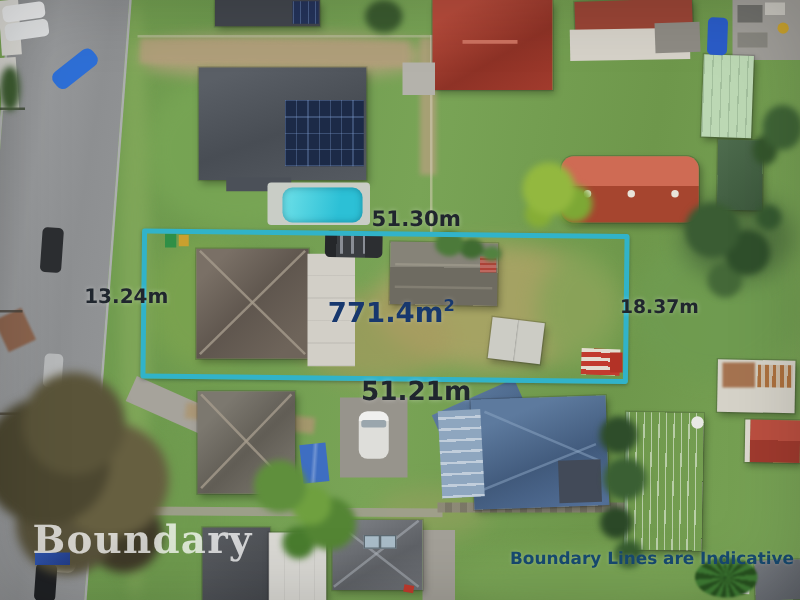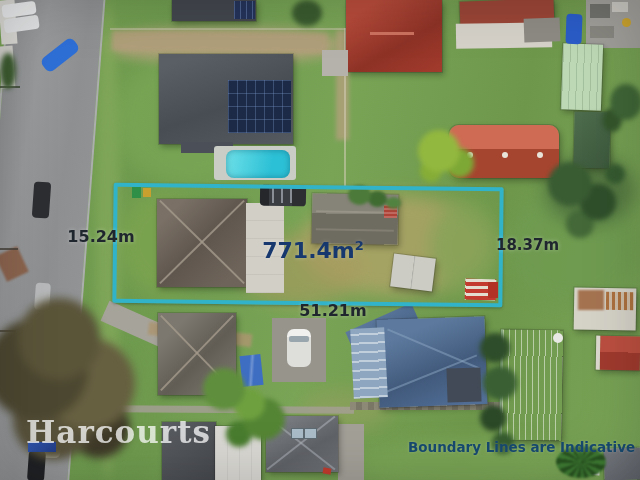--- a/index.html
+++ b/index.html
@@ -179,21 +179,21 @@
      background:repeating-conic-gradient(#3e7a33 0 14deg,#27511f 14deg 28deg);}
 
   
   .boundary{z-index:7;left:113px;top:185px;width:382px;height:112px;border:4px solid var(--boundary);
      border-radius:2px;transform:rotate(.65deg);box-shadow:0 1px 3px rgba(0,30,40,.35);}
   .lbl{z-index:10;font-weight:700;color:var(--measure);text-align:center;
      text-shadow:0 0 4px rgba(255,255,255,.35);white-space:nowrap;}
   .lbl-top{left:287px;top:166px;width:92px;font-size:17px;}
   .lbl-left{left:58px;top:227px;width:86px;font-size:16px;}
   .lbl-right{left:496px;top:236px;width:92px;font-size:15px;text-align:left;}
-  .lbl-bottom{left:285px;top:301px;width:96px;font-size:16px;}
+  .lbl-bottom{left:285px;top:301px;width:96px;font-size:21px;}
   .lbl-zoning{z-index:10;left:150px;top:212px;width:320px;text-align:center;font-weight:700;
      font-size:19px;color:var(--zoning);text-shadow:0 0 4px rgba(255,255,255,.25);white-space:nowrap;}
   .lbl-area{z-index:10;left:238px;top:238px;width:150px;text-align:center;font-weight:700;
      font-size:22px;color:var(--zoning);text-shadow:0 0 4px rgba(255,255,255,.25);white-space:nowrap;}
   .lbl-area sup{font-size:13px;}
   .ribbon{z-index:8;left:28px;top:442px;width:28px;height:10px;opacity:.9;
      background:linear-gradient(135deg,#2b55b8,#1c3a8f);}
   .watermark{z-index:9;left:26px;top:414px;font-family:"DejaVu Serif","Liberation Serif",serif;
      font-weight:700;font-size:31px;letter-spacing:1px;color:var(--watermark);white-space:nowrap;}
   .disclaimer{z-index:10;left:408px;top:439px;width:224px;text-align:center;font-weight:700;
@@ -326,23 +326,24 @@
   <div class="tree z5 t-btop"></div>
   <div class="tree z5 t-dkr"></div>
   <div class="tree z5 t-gh"></div>
   <div class="tree z5 t-subj"></div>
   <div class="tree z5 t-trc"></div>
   <div class="tree z5 t-hedge"></div>
   <div class="tree z5 t-btc"></div>
   <div class="o z5 palm"></div>
 
   <div class="o boundary"></div>
-  <div class="o lbl lbl-left">15.24m</div>
+  <div class="o lbl lbl-top">51.30m</div>
+  <div class="o lbl lbl-left">13.24m</div>
   <div class="o lbl lbl-right">18.37m</div>
   <div class="o lbl lbl-bottom">51.21m</div>
   <div class="o lbl-area"><span>771.4m</span><sup>2</sup></div>
 
   <div class="o ribbon"></div>
-  <div class="o watermark">Harcourts</div>
+  <div class="o watermark">Boundary</div>
   <div class="o disclaimer">Boundary Lines are Indicative Only</div>
 
   <div class="o vignette"></div>
 </div>
 
 </body></html>

